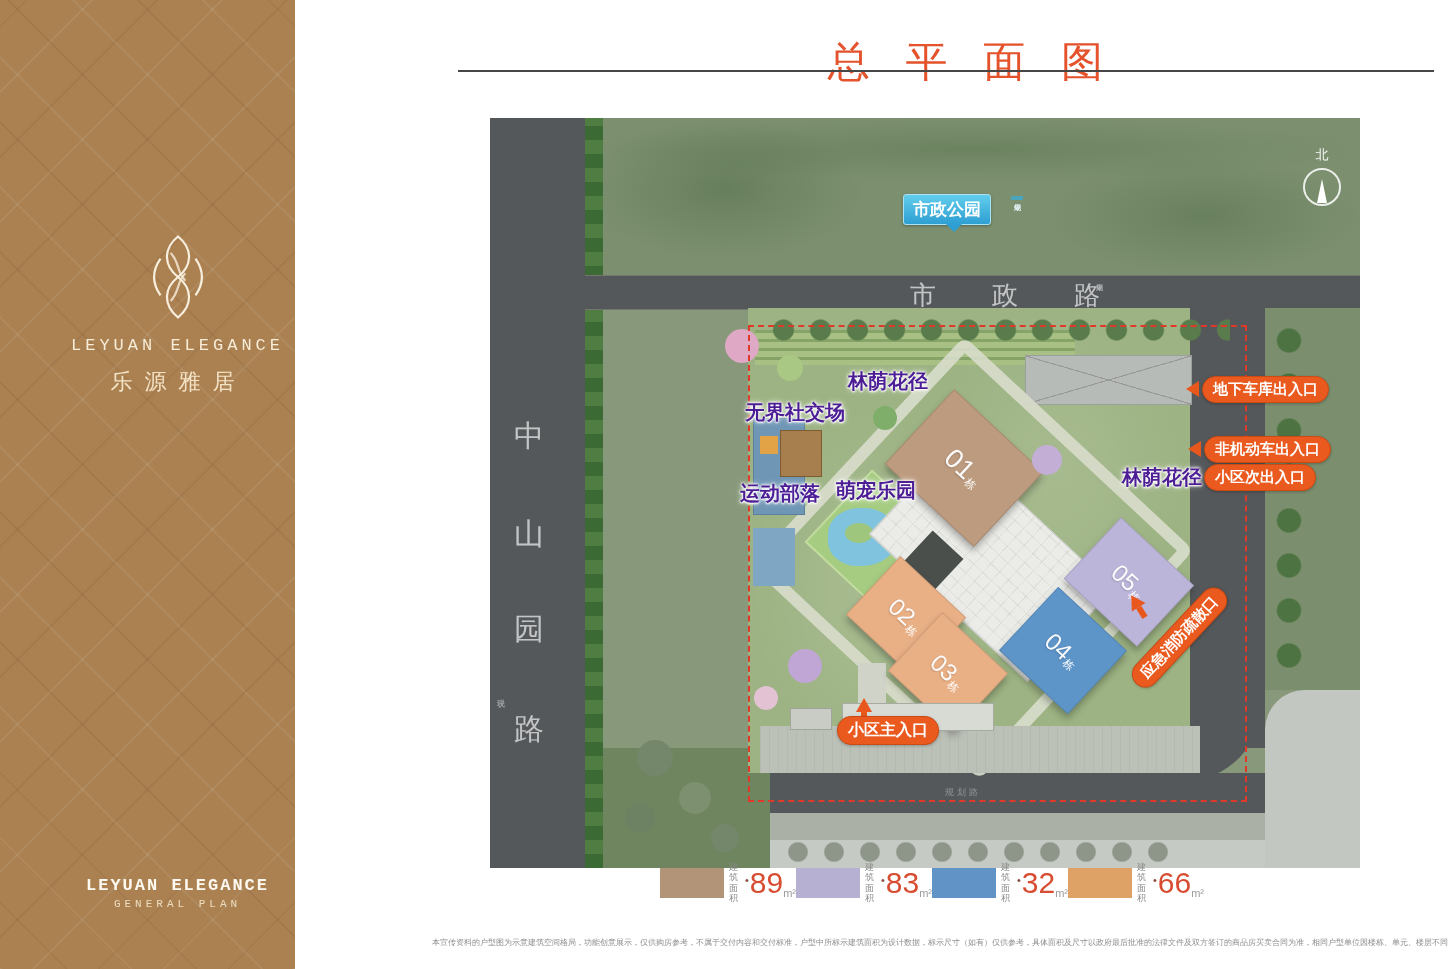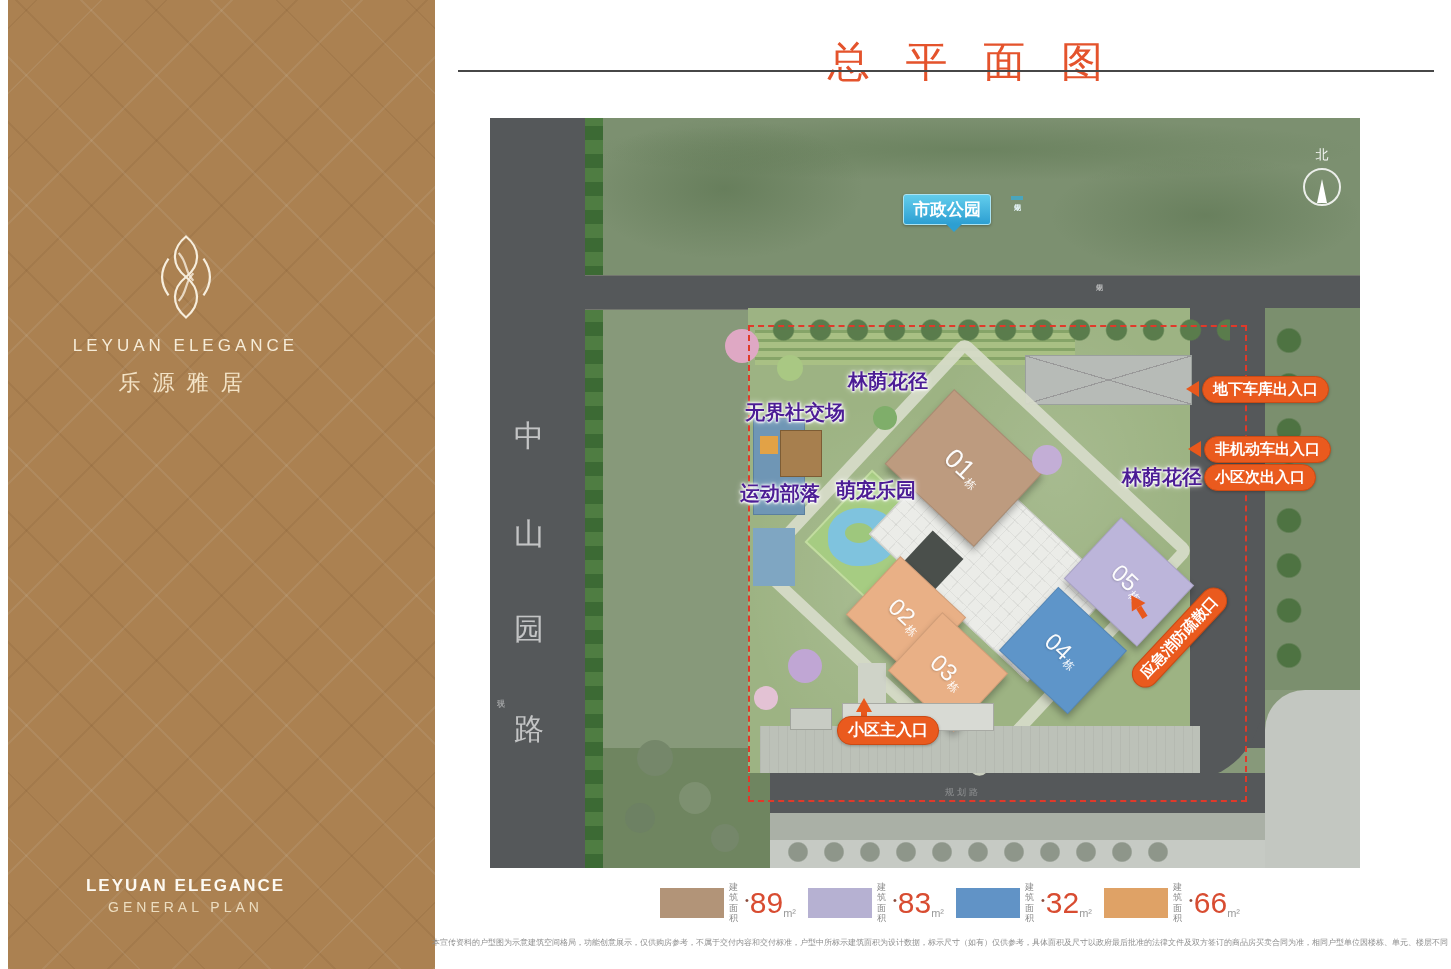--- a/index.html
+++ b/index.html
@@ -1,30 +1,30 @@
 <!DOCTYPE html>
 <html><head>
 <meta charset="utf-8">
 <style>
   html,body{margin:0;padding:0;background:#fff;}
   body{font-family:"Liberation Sans","DejaVu Sans",sans-serif;}
   .page{position:relative;width:1451px;height:969px;background:#fff;overflow:hidden;}
   
-  .sidebar{position:absolute;left:8px;top:0;width:427px;height:969px;background-color:#ab8151;
+  .sidebar{position:absolute;left:0;top:0;width:295px;height:969px;background-color:#ab8151;
     background-image:
       repeating-linear-gradient(45deg, rgba(255,240,215,.13) 0 2px, rgba(255,240,215,0) 2px 92px),
       repeating-linear-gradient(-45deg, rgba(255,240,215,.13) 0 2px, rgba(255,240,215,0) 2px 92px),
       repeating-linear-gradient(45deg, rgba(96,62,30,.10) 0 2px, rgba(96,62,30,0) 2px 46px),
-      repeating-linear-gradient(-45deg, rgba(96,62,30,.10) 0 2px, rgba(96,62,30,0) 2px 46px);}
+      repeating-linear-gradient(-45deg, rgba(96,62,30,.10) 0 2px, rgba(96,62,30,0) 2px 46px); font-family: Liberation Mono, monospace;}
   .brand{position:absolute;left:0;top:228px;width:355px;text-align:center;color:#f6ecd8;}
   .brand-en{margin-top:10px;font-size:17px;letter-spacing:4px;color:#f6ecd8;}
   .brand-cn{margin-top:12px;font-size:22px;letter-spacing:12px;padding-left:2px;color:#f3e3c6;}
   .side-foot{position:absolute;left:0;top:876px;width:355px;text-align:center;}
   .side-foot .fe{font-size:17px;font-weight:bold;letter-spacing:2px;color:#fdf9f1;}
-  .side-foot .fs{font-size:14px;letter-spacing:4px;color:#ecddc0;margin-top:3px;}
+  .side-foot .fs{font-size:11px;letter-spacing:4px;color:#ecddc0;margin-top:3px;}
   
   .title{position:absolute;left:460px;top:6px;width:975px;text-align:center;font-size:42px;font-weight:500;letter-spacing:.85em;padding-left:.85em;color:#e4532c;}
   .rule{position:absolute;left:458px;top:70px;width:976px;height:2px;background:#474747;}
   
   .map{position:absolute;left:490px;top:118px;width:870px;height:750px;background:#87997a;overflow:hidden;}
   .map>*{position:absolute;}
   .park{left:95px;top:0;width:775px;height:157px;background-color:#7c9070;
     background-image:radial-gradient(closest-side at 18% 45%,rgba(55,85,45,.30),rgba(55,85,45,0)),
       radial-gradient(closest-side at 50% 20%,rgba(70,100,58,.30),rgba(70,100,58,0)),
       radial-gradient(closest-side at 80% 62%,rgba(55,85,45,.28),rgba(55,85,45,0));}
@@ -56,21 +56,21 @@
   .vtext{writing-mode:vertical-rl;}
   .roadname{color:rgba(255,255,255,.65);}
   .arrL{width:0;height:0;border:8px solid rgba(0,0,0,0);border-right:13px solid #e8581c;}
   .arrUp{width:0;height:0;border:8px solid rgba(0,0,0,0);border-bottom:14px solid #e8581c;}
   .arrTail{width:6px;height:12px;background:#e8581c;}
   .boundary{border:2px dashed #e0392a;}
   .compass{width:48px;text-align:center;color:rgba(255,255,255,.92);}
   .compass .ring2{width:34px;height:34px;border:2px solid rgba(255,255,255,.85);border-radius:50%;margin:4px auto 0;position:relative;}
   .compass .needle{position:absolute;left:50%;top:4px;margin-left:-5px;width:0;height:0;border:5px solid rgba(0,0,0,0);border-bottom:24px solid #fff;}
   
-  .legend{position:absolute;left:660px;top:882px;width:600px;display:flex;gap:12px;}
+  .legend{position:absolute;left:660px;top:862px;width:600px;display:flex;}
   .litem{display:flex;align-items:center;width:136px;}
   .lsw{width:64px;height:30px;margin-right:5px;flex:none;}
   .llab{display:flex;flex-direction:column;font-size:9px;color:#878787;line-height:1.15;}
   .llab i{font-style:normal;}
   .lnum{font-size:30px;color:#d84c31;line-height:.9;margin-left:1px;}
   .lnum::before{content:"\2022";font-size:11px;vertical-align:9px;margin-right:1px;color:#8a4a3a;}
   .lunit{font-size:11px;color:#9a9a9a;align-self:flex-end;margin-bottom:4px;}
   
   .disc{position:absolute;left:432px;top:937px;width:1015px;font-size:8px;line-height:11px;color:#8e8e8e;white-space:nowrap;}
 </style>
@@ -165,20 +165,21 @@
     <span class="tree" style="left:298px;top:531px;width:34px;height:34px;background:#c0a6d4;"></span>
     <span class="tree" style="left:264px;top:568px;width:24px;height:24px;background:#e3c2d4;"></span>
     <span class="tree" style="left:147px;top:622px;width:36px;height:36px;background:#75876a;"></span>
     <span class="tree" style="left:189px;top:664px;width:32px;height:32px;background:#7d9070;"></span>
     <span class="tree" style="left:135px;top:685px;width:30px;height:30px;background:#6d8163;"></span>
     <span class="tree" style="left:221px;top:706px;width:28px;height:28px;background:#75876a;"></span>
     <div class="dotgray" style="left:290px;top:720px;width:400px;height:28px;"></div>
 
     <div class="boundary" style="left:258px;top:207px;width:495px;height:473px;"></div>
 
+    <div class="roadname" style="left:420px;top:160px;font-size:26px;letter-spacing:56px;white-space:nowrap;">市政路</div>
     <div class="roadname vtext" style="left:604px;top:160px;font-size:7px;opacity:.75;">规划中</div>
     <div class="roadname vtext" style="left:18px;top:278px;height:430px;font-size:30px;letter-spacing:98px;">中山园路</div>
     <div class="roadname vtext" style="left:4px;top:575px;font-size:8px;opacity:.6;">现状</div>
     <div class="roadname" style="left:455px;top:668px;font-size:9px;letter-spacing:3px;opacity:.5;">规划路</div>
 
     <div class="blab" style="left:255px;top:281px;">无界社交场</div>
     <div class="blab" style="left:358px;top:250px;">林荫花径</div>
     <div class="blab" style="left:250px;top:362px;">运动部落</div>
     <div class="blab" style="left:346px;top:359px;">萌宠乐园</div>
     <div class="blab" style="left:632px;top:346px;">林荫花径</div>

